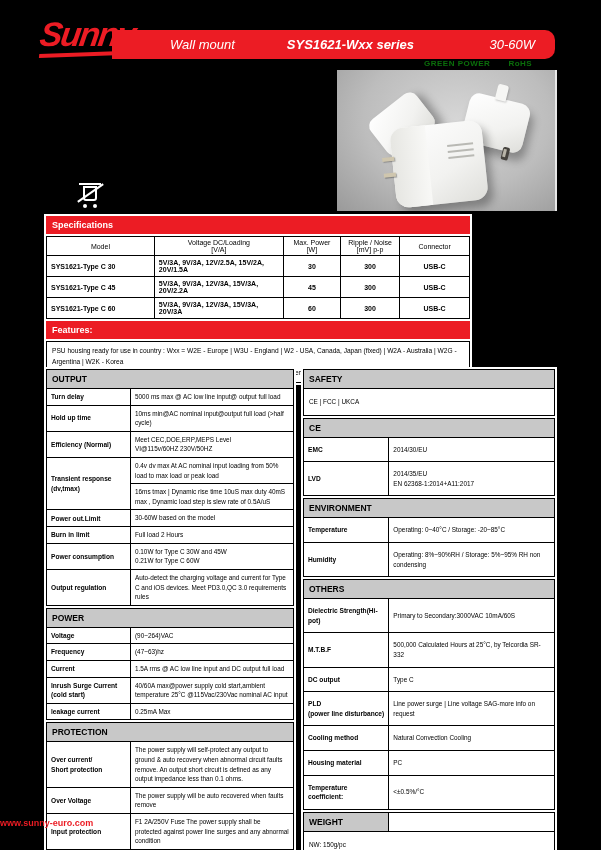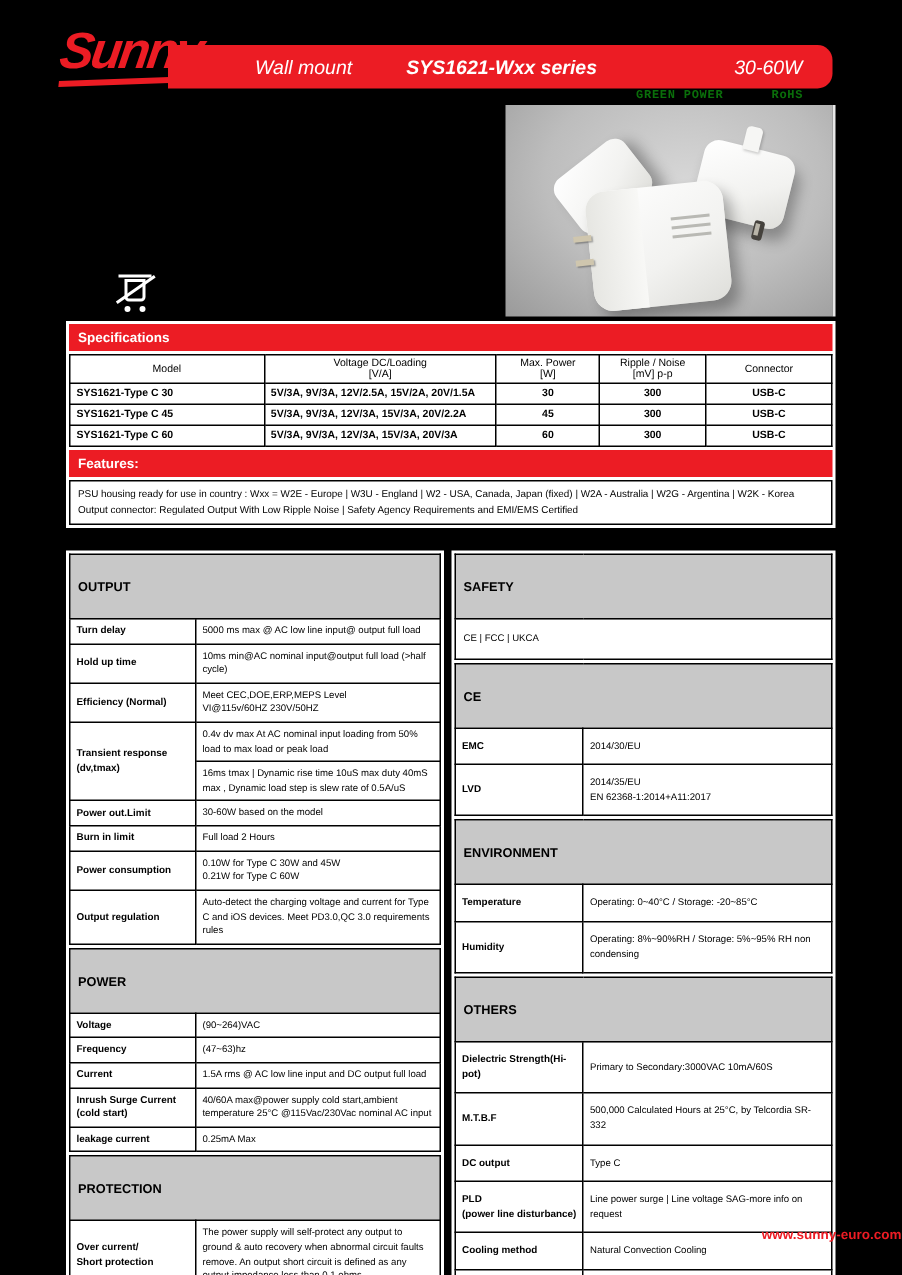--- a/index.html
+++ b/index.html
@@ -10,23 +10,23 @@
   
   .logo { position:absolute; left:40px; top:10px; width:120px; height:50px; color:#ec1c24;
           font-style:italic; font-weight:bold; font-size:34px; transform:skewX(-8deg);
           letter-spacing:-2px; line-height:48px; }
   .logo::after { content:""; position:absolute; left:2px; bottom:4px; width:110px; height:4px;
           background:#ec1c24; transform:rotate(-2deg); }
   .banner { position:absolute; left:112px; top:30px; width:443px; height:29px; background:#ec1c24;
           border-radius:0 10px 10px 0; display:flex; align-items:center; color:#fff;
           font-style:italic; font-size:13px; }
   .banner .wall { margin-left:58px; }
-  .banner .series { margin-left:36px; font-weight:bold;font-style:italic; }
+  .banner .series { margin-left:52px; font-weight:bold;font-style:italic; }
   .banner .power { margin-left:auto; margin-right:20px; }
-  .badges { position:absolute; left:424px; top:59px; width:135px; display:flex; gap:32px;font-family:Liberation Mono, monospace; }
+  .badges { position:absolute; left:424px; top:59px; width:135px; display:flex; gap:18px; }
   .badge { color:#0a6e0a; font-weight:bold; font-size:8px; letter-spacing:0.5px; }
 
   
   .photo { position:absolute; left:337px; top:70px; width:220px; height:141px;
            background:radial-gradient(ellipse at 55% 35%, #d6d6d6 0%, #bdbdbd 55%, #8e8e8e 115%);
            overflow:hidden; border-right:2px solid #e8e8e8; }
   .adapter { position:absolute; background:linear-gradient(150deg,#ffffff 0%,#f2f2f0 60%,#dededa 100%);
              box-shadow:5px 7px 9px rgba(0,0,0,0.30); }
   .eu-plug { left:36px; top:32px; width:58px; height:44px; border-radius:9px; transform:rotate(-38deg); }
   .eu-pin { position:absolute; width:5px; height:15px; background:#3a3a3a; border-radius:2px; }
@@ -50,46 +50,46 @@
   
   .weee { position:absolute; left:76px; top:180px; width:30px; height:28px; }
   .weee .bin { position:absolute; left:7px; top:6px; width:14px; height:15px; border:2px solid #fff;
                border-radius:0 0 3px 3px; }
   .weee .lid { position:absolute; left:3px; top:3px; width:22px; height:2px; background:#fff; }
   .weee .wheel { position:absolute; bottom:0; width:4px; height:4px; background:#fff; border-radius:50%; }
   .weee .w1 { left:7px; } .weee .w2 { left:17px; }
   .weee .cross { position:absolute; left:-1px; top:12px; width:31px; height:2px; background:#fff; transform:rotate(-35deg); }
 
   
-  .spec-panel { position:absolute; left:44px; top:214px; width:513px; background:#fff; padding:2px; }
+  .spec-panel { position:absolute; left:44px; top:214px; width:428px; background:#fff; padding:2px; }
   .red-bar { background:#ec1c24; color:#fff; font-weight:bold; font-size:9px; padding:4px 6px; margin-bottom:2px; }
   table { border-collapse:collapse; width:100%; background:#fff; }
   td,th { border:1px solid #000; vertical-align:middle; }
 
   .spec-table th { font-weight:normal; font-size:7px; text-align:center; padding:2px; white-space:pre-line; }
   .spec-table td { font-weight:bold; font-size:7px; padding:3px 4px; }
   .spec-table td.tl { text-align:left; }
   .spec-table td.tc { text-align:center; }
   .features-box { border:1px solid #000; font-size:6.6px; padding:3px 5px; line-height:1.7; }
 
   .columns { position:absolute; left:44px; top:367px; width:513px; display:flex; gap:5px; align-items:flex-start; }
   .col { background:#fff; padding:2px; }
   .col-left  { width:252px; }
   .col-right { width:256px; }
   table.sec { margin-bottom:2px; table-layout:fixed; }
   table.sec:last-child { margin-bottom:0; }
-  .shead td { background:#c8c8c8; font-weight:bold; font-size:8.5px; padding:16px 5px; }
+  .shead td { background:#c8c8c8; font-weight:bold; font-size:8.5px; padding:4px 5px; }
   .shead td.hempty { background:#fff; }
   td.lbl { font-weight:bold; font-size:6.6px; padding:3px 4px; line-height:1.45; white-space:pre-line; }
   td.val { font-size:6.4px; padding:3px 4px; line-height:1.5; white-space:pre-line; }
   td.fullval { font-size:6.4px; padding:6px 5px; line-height:1.5; }
   .col-right td.lbl, .col-right td.val { padding:7px 4px; }
   .col-right td.fullval { padding:8px 5px; }
 
-  .footer-url { position:absolute; left:0; top:818px; width:100%; text-align:right;
+  .footer-url { position:absolute; left:0; top:818px; width:100%; text-align:left;
                 color:#ec1c24; font-weight:bold; font-size:9px; }
 </style>
 </head>
 <body>
 
 <div class="page">
 
   <div class="logo">Sunny</div>
   <div class="banner">
     <span class="wall">Wall mount</span>

